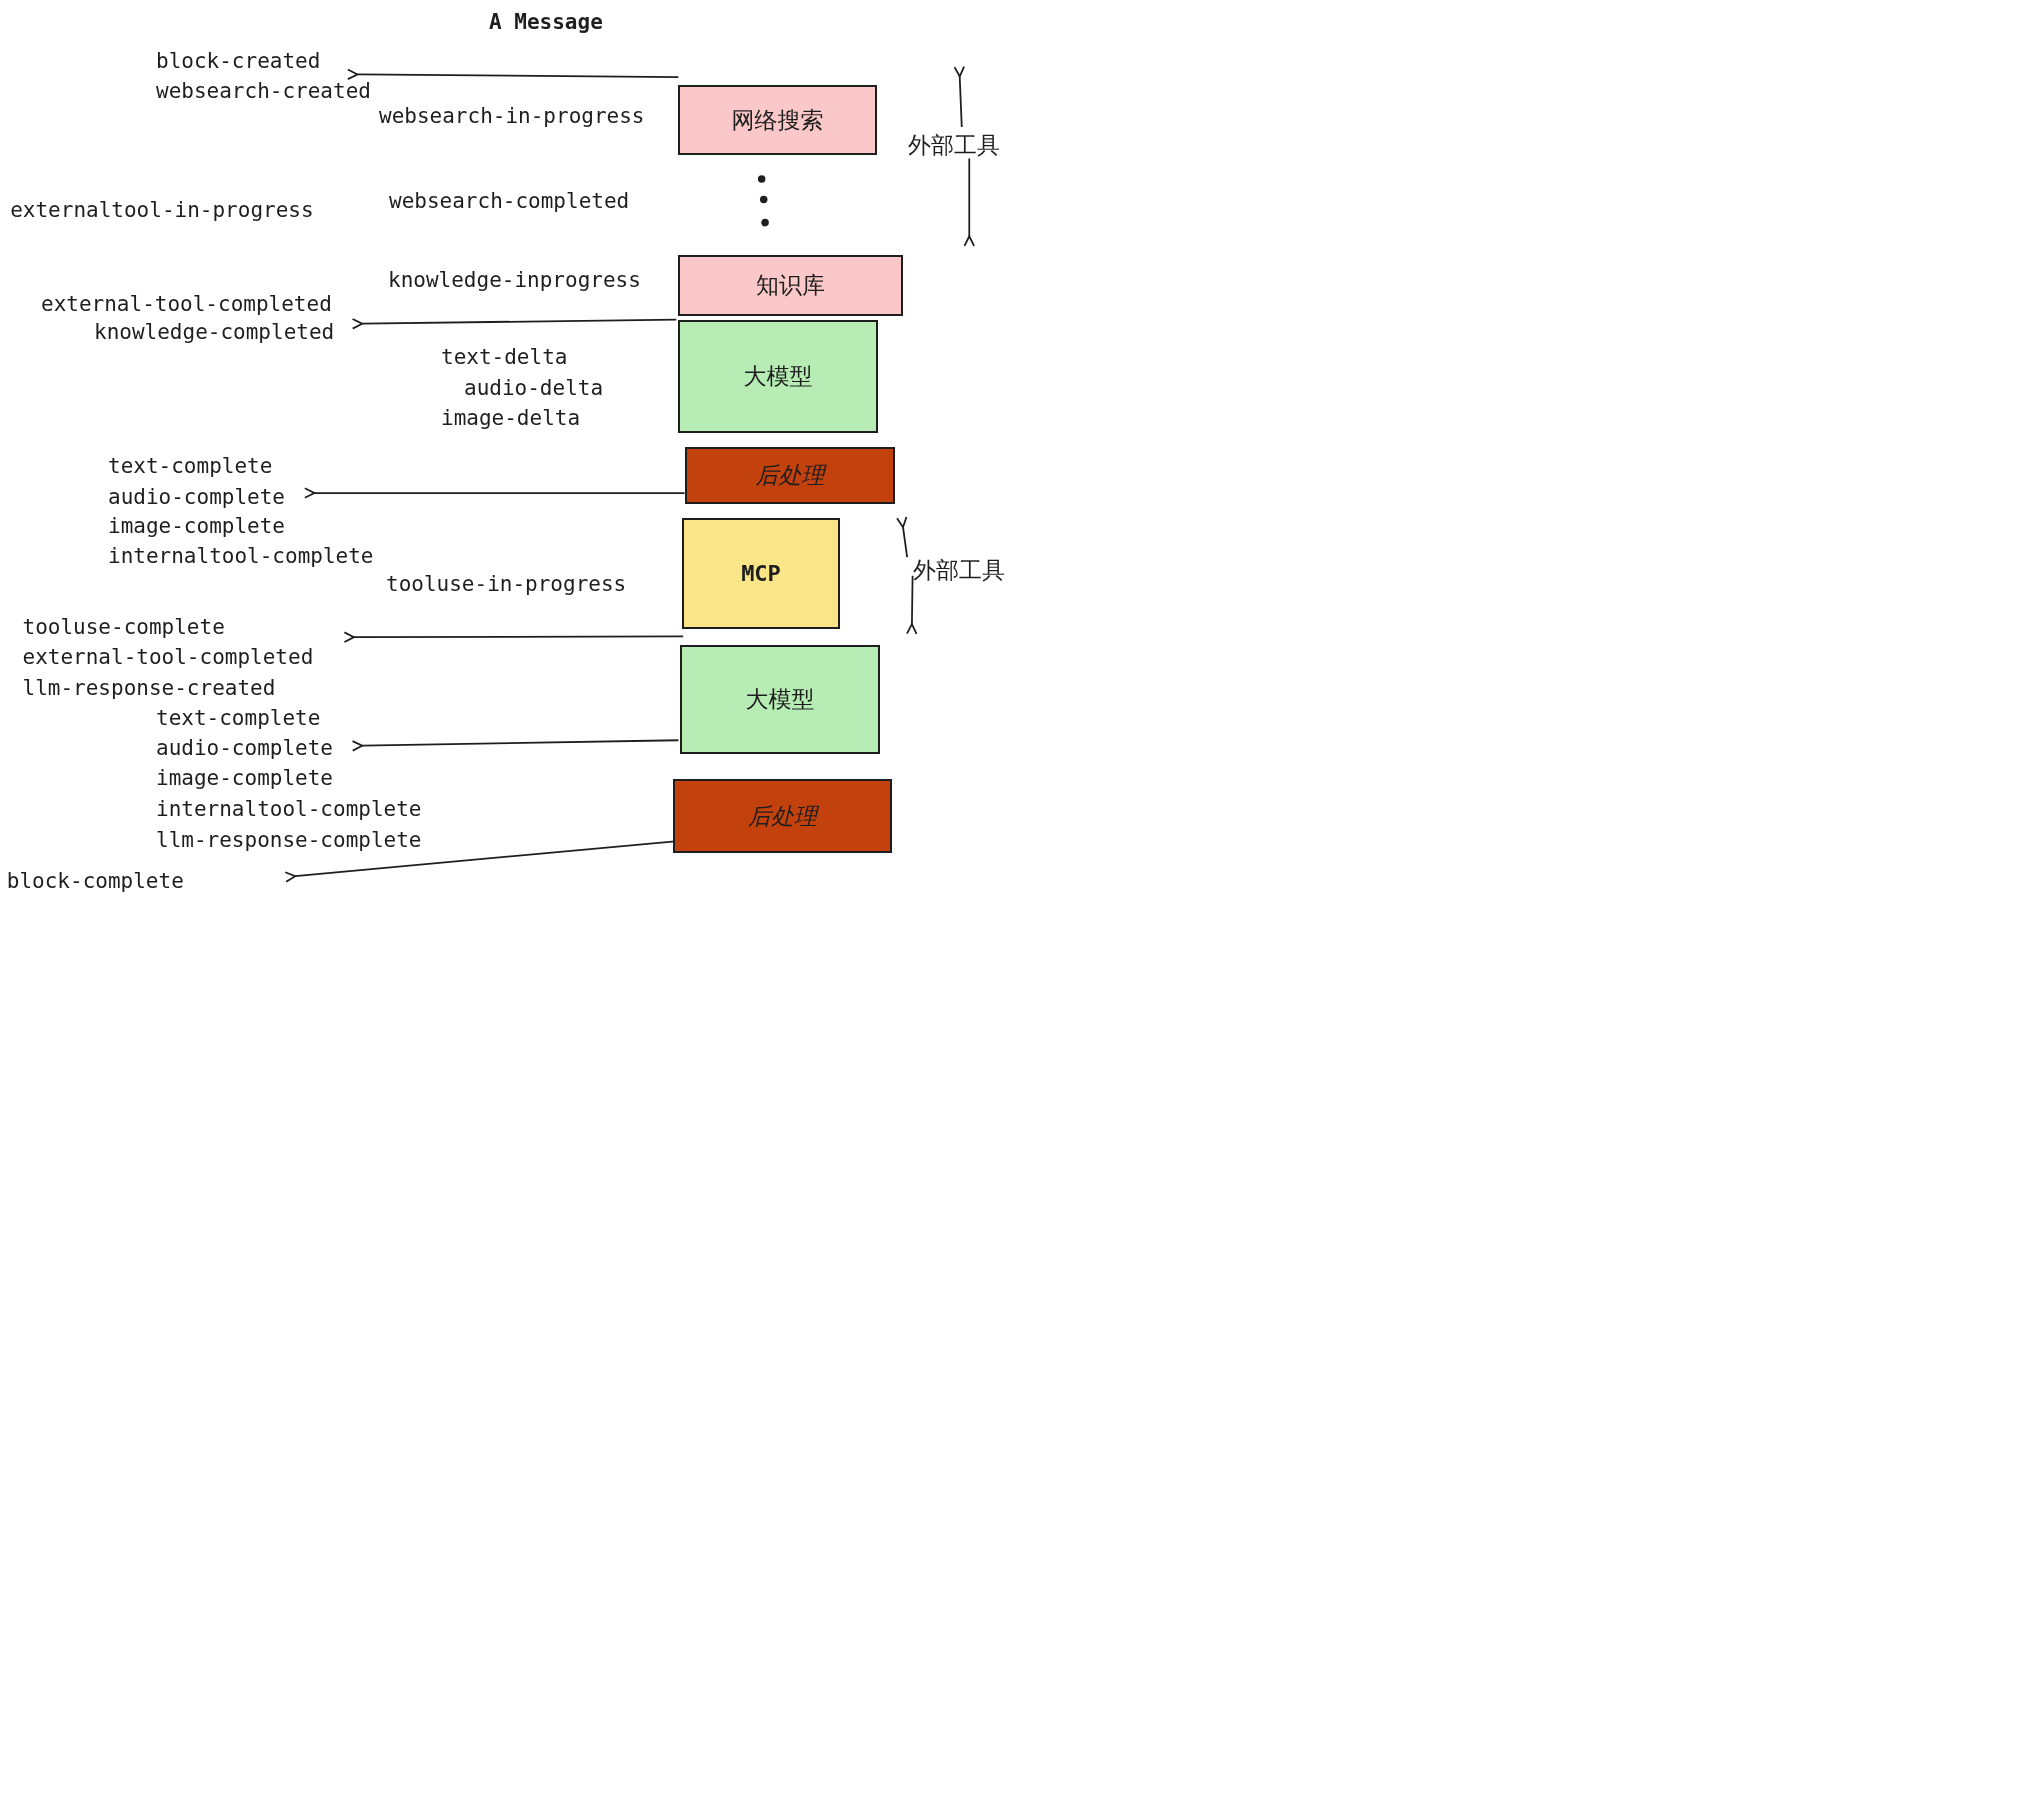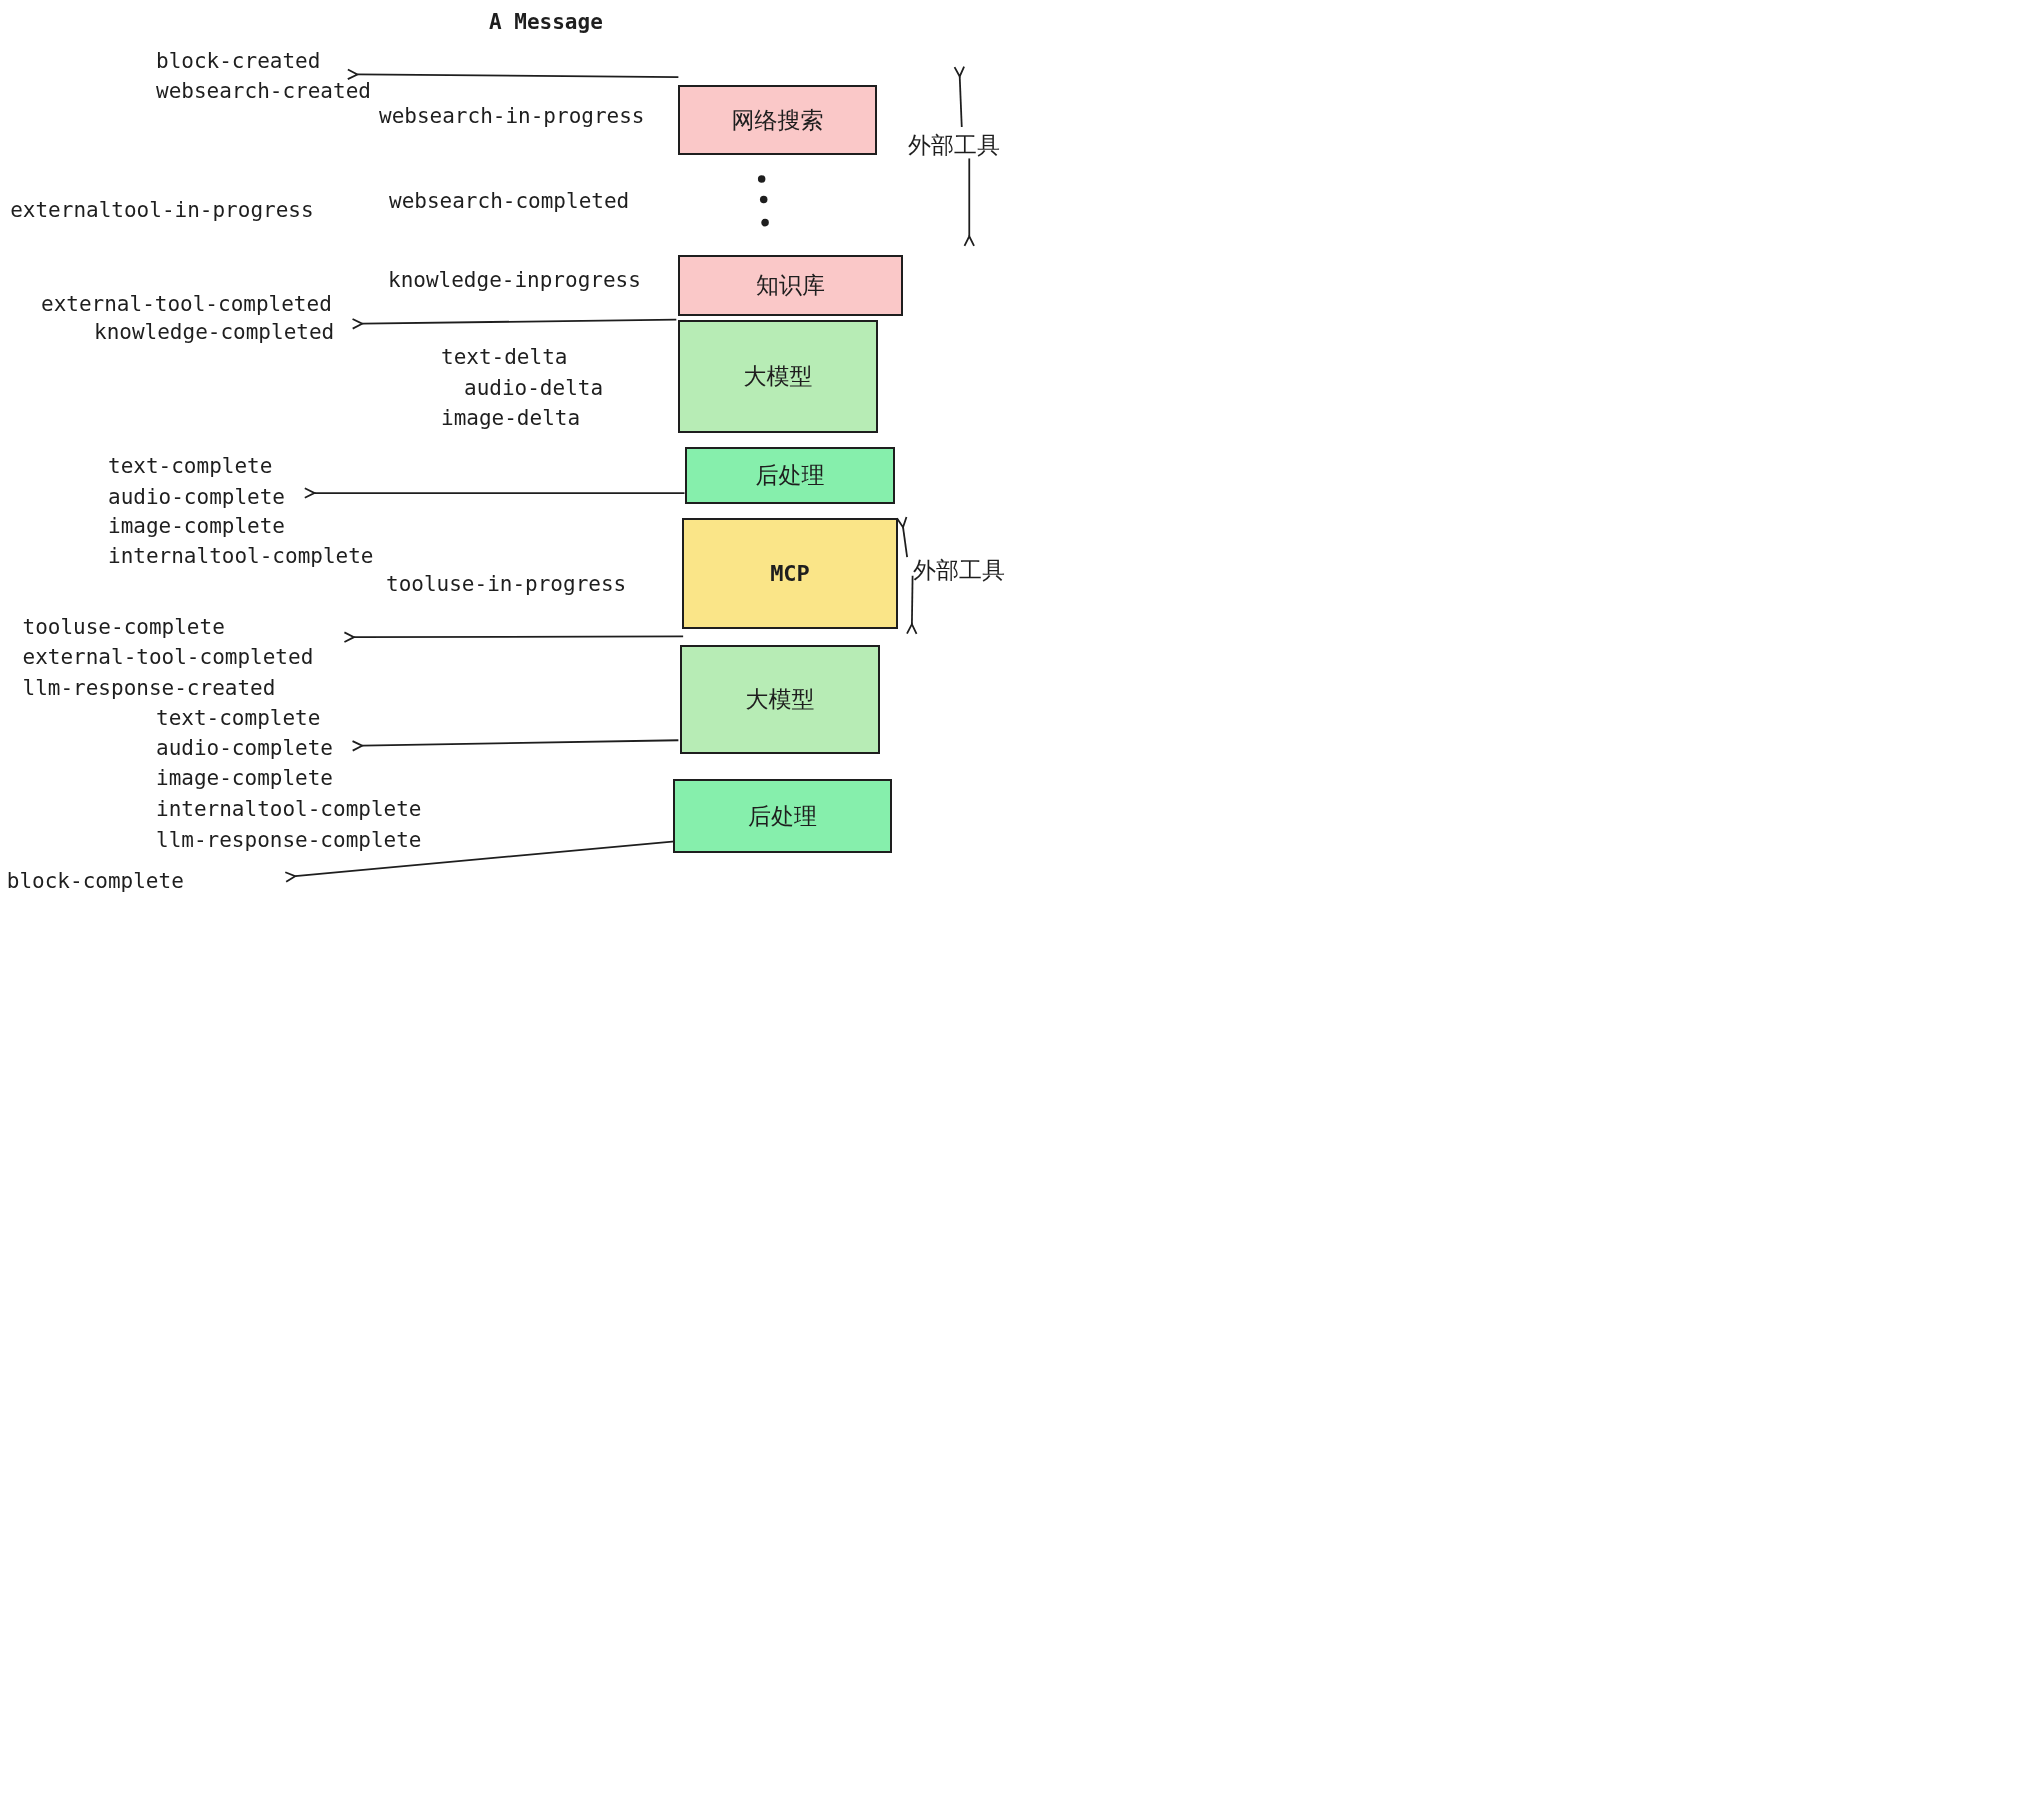--- a/index.html
+++ b/index.html
@@ -10,21 +10,21 @@
   .title{position:absolute;left:489px;top:9.6px;font-size:21px;font-weight:bold;white-space:nowrap;}
   .ev{position:absolute;font-size:21px;white-space:nowrap;}
   .box{
     position:absolute;border:2px solid #1e1e1e;box-sizing:border-box;
     display:flex;align-items:center;justify-content:center;
     font-family:"DejaVu Sans",sans-serif;font-size:23px;
   }
   .box.pink{background:#fac8c8;}
   .box.green{background:#b7ecb5;}
   .box.yellow{background:#fae588;}
-  .box.white{background:#86efac;}
+  .box.white{background:#c2410c;font-style:italic;}
   .box.mono{font-family:"DejaVu Sans Mono",monospace;font-size:22px;font-weight:bold;}
   .side-label{
     position:absolute;font-family:"DejaVu Sans",sans-serif;font-size:23px;white-space:nowrap;
   }
   svg.arrows{position:absolute;left:0;top:0;pointer-events:none;}
 </style>
 </head>
 <body>
 
 <div class="canvas">
@@ -54,21 +54,21 @@
   <div class="ev" style="left:156px;top:736px;">audio-complete</div>
   <div class="ev" style="left:156px;top:766px;">image-complete</div>
   <div class="ev" style="left:156px;top:797px;">internaltool-complete</div>
   <div class="ev" style="left:156px;top:828px;">llm-response-complete</div>
   <div class="ev" style="left:6.8px;top:869px;">block-complete</div>
 
   <div class="box pink" style="left:678px;top:85px;width:199px;height:70px;">网络搜索</div>
   <div class="box pink" style="left:678px;top:255px;width:225px;height:61px;">知识库</div>
   <div class="box green" style="left:678px;top:320px;width:200px;height:113px;">大模型</div>
   <div class="box white" style="left:685px;top:447px;width:210px;height:57px;">后处理</div>
-  <div class="box yellow mono" style="left:682px;top:518px;width:216px;height:111px;">MCP</div>
+  <div class="box yellow mono" style="left:682px;top:518px;width:158px;height:111px;">MCP</div>
   <div class="box green" style="left:680px;top:645px;width:200px;height:109px;">大模型</div>
   <div class="box white" style="left:673px;top:779px;width:219px;height:74px;">后处理</div>
 
   <div class="side-label" style="left:908px;top:130px;">外部工具</div>
   <div class="side-label" style="left:913px;top:555px;">外部工具</div>
 
   <svg class="arrows" width="1018" height="898" viewBox="0 0 1490 1315">
     <defs>
       <marker id="ah" markerWidth="22" markerHeight="22" refX="3" refY="10" orient="auto" markerUnits="userSpaceOnUse">
         <path d="M17 3 L3 10 L17 17" fill="none" stroke="#1e1e1e" stroke-width="2.6"></path>

